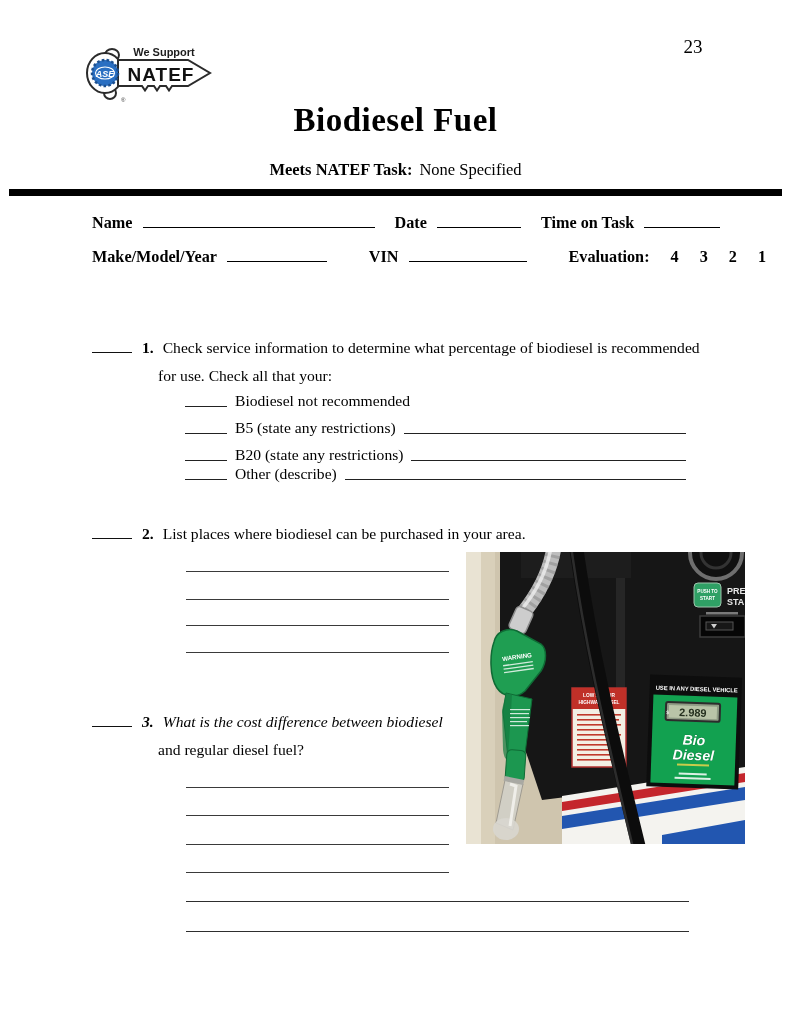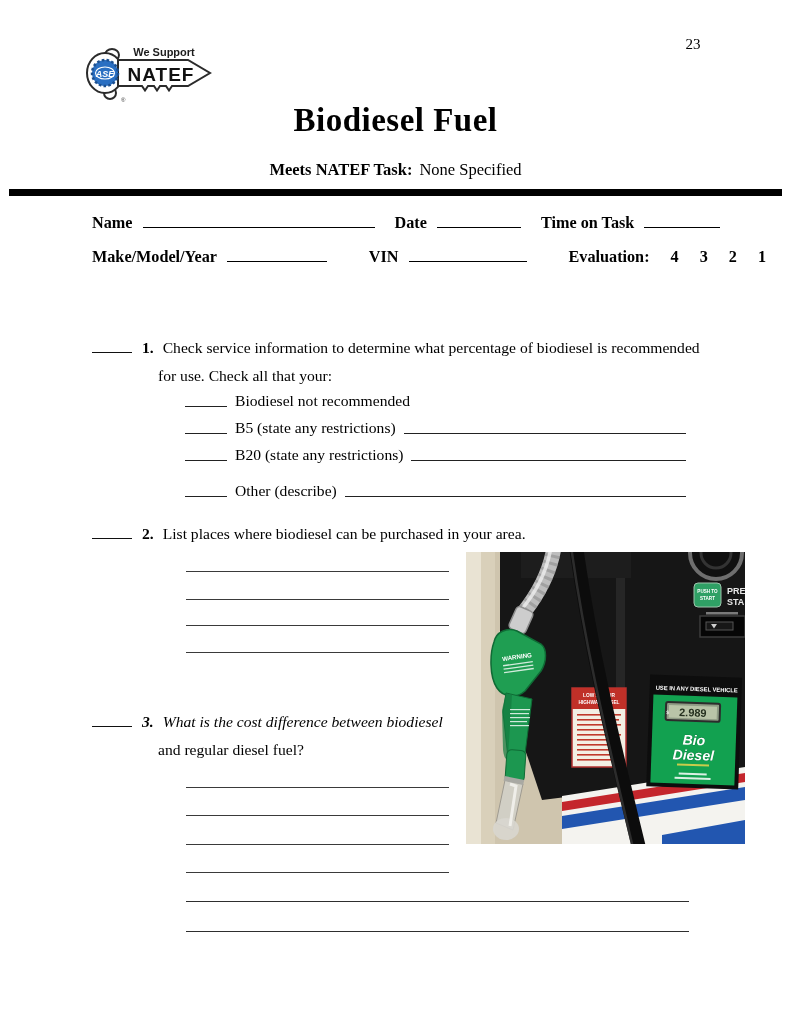--- a/index.html
+++ b/index.html
@@ -1,19 +1,19 @@
 <!DOCTYPE html>
 <html><head>
 <meta charset="utf-8">
 <style>
   html,body{margin:0;padding:0;background:#ffffff;}
   .page{position:relative;width:791px;height:1024px;background:#fff;overflow:hidden;
         font-family:"Liberation Serif",serif;color:#000;}
   .abs{position:absolute;}
-  .page-number{left:668px;top:36px;font-size:15px;width:50px;text-align:center;}
+  .page-number{left:668px;top:36px;font-size:19px;width:50px;text-align:center;}
   .title{left:0;right:0;top:102px;text-align:center;font-size:33px;font-weight:bold;letter-spacing:.5px;}
   .subtitle{left:0;right:0;top:160px;text-align:center;font-size:16.5px;}
   .subtitle .lbl{font-weight:bold;}
   .subtitle .val{margin-left:7px;}
   .rule{left:9px;right:9px;top:189px;height:7px;background:#000;}
   .frow{left:92px;font-size:16.2px;font-weight:bold;white-space:nowrap;}
   .blank{display:inline-block;border-bottom:1.6px solid #000;height:13px;vertical-align:baseline;}
   .qline{font-size:15.6px;white-space:nowrap;}
   .qblank{display:inline-block;width:40px;border-bottom:1.6px solid #111;height:12px;margin-right:10px;}
   .qnum{font-weight:bold;margin-right:9px;}
@@ -90,21 +90,21 @@
   <div class="abs crow" style="top:419px;">
     <span class="cblank"></span>
     <span class="clabel">B5 (state any restrictions)</span>
     <span class="trail"></span>
   </div>
   <div class="abs crow" style="top:446px;">
     <span class="cblank"></span>
     <span class="clabel">B20 (state any restrictions)</span>
     <span class="trail"></span>
   </div>
-  <div class="abs crow" style="top:482px;">
+  <div class="abs crow" style="top:465px;">
     <span class="cblank"></span>
     <span class="clabel">Other (describe)</span>
     <span class="trail"></span>
   </div>
 
   <div class="abs qline" style="left:92px;top:525px;">
     <span class="qblank"></span><span class="qnum">2.</span><span>List places where biodiesel can be purchased in your area.</span>
   </div>
   <div class="abs ansline short" style="top:571px;"></div>
   <div class="abs ansline short" style="top:599px;"></div>

